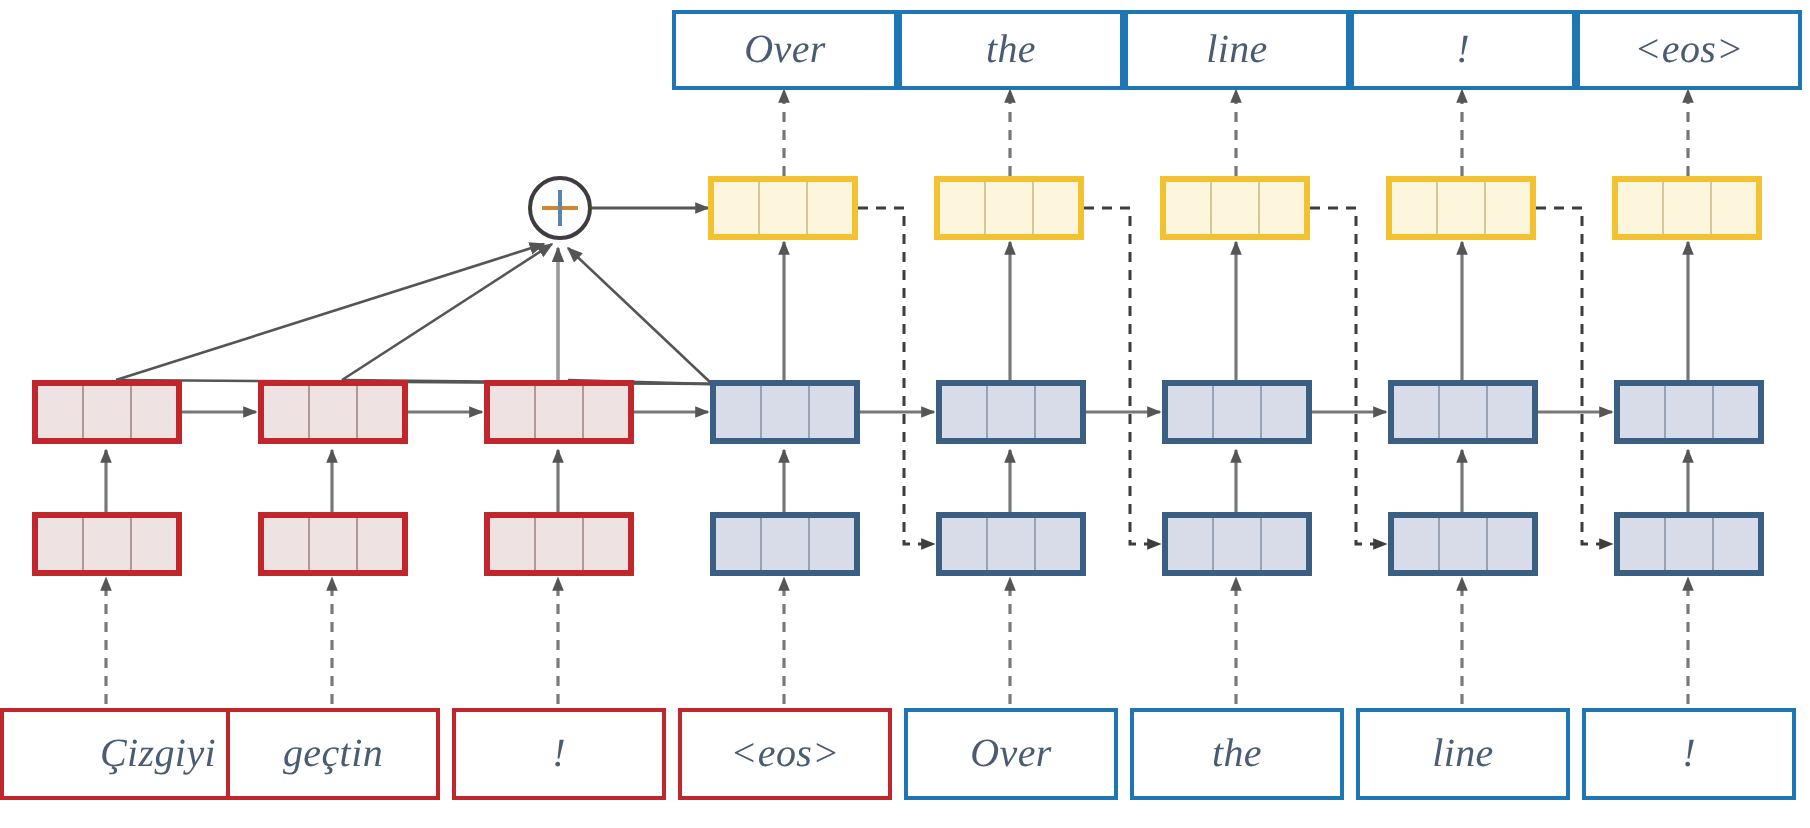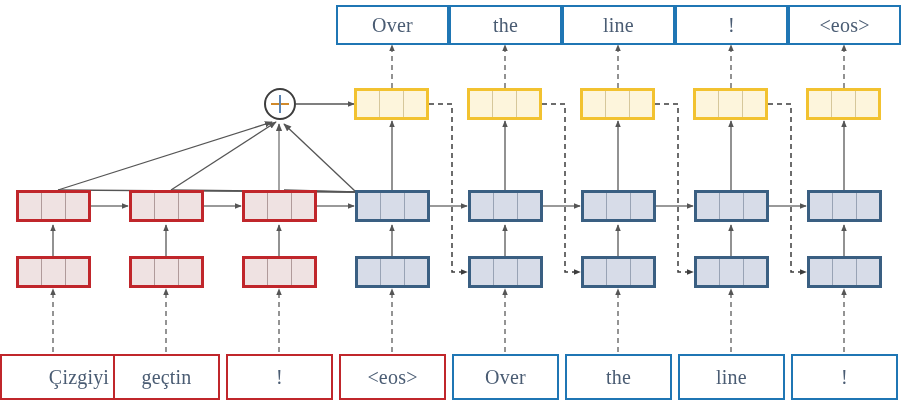--- a/index.html
+++ b/index.html
@@ -3,21 +3,21 @@
 <meta charset="utf-8">
 <style>
   html,body{margin:0;padding:0;}
   body{
     width:905px;height:414px;
     background:#ffffff;
     font-family:"Liberation Serif", serif;
     position:relative;
     overflow:hidden;
   }
-  #stage{position:absolute;left:0;top:0;width:905px;height:414px;}
+  #stage{position:absolute;left:0;top:0;width:905px;height:414px;font-style:italic;}
 
   
   #wires{position:absolute;left:0;top:0;width:905px;height:414px;}
 
   
   .token{
     position:absolute;
     box-sizing:border-box;
     display:flex;align-items:center;justify-content:center;
     background:#ffffff;

